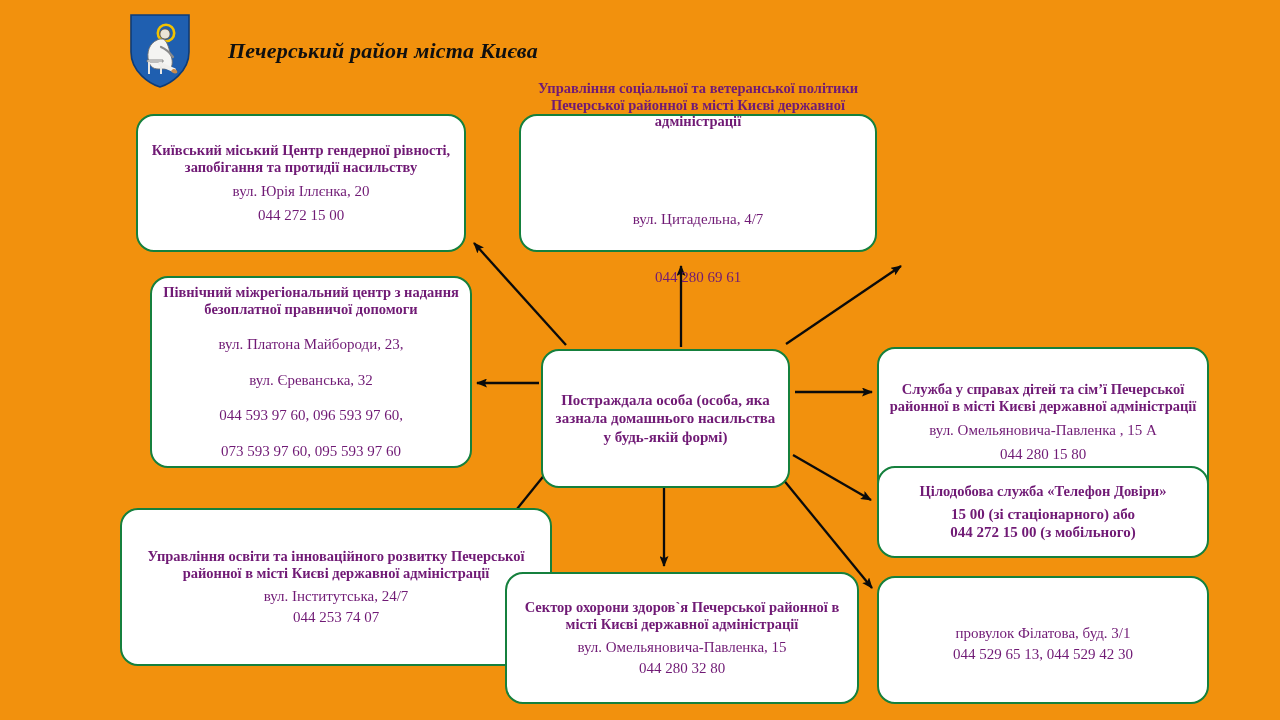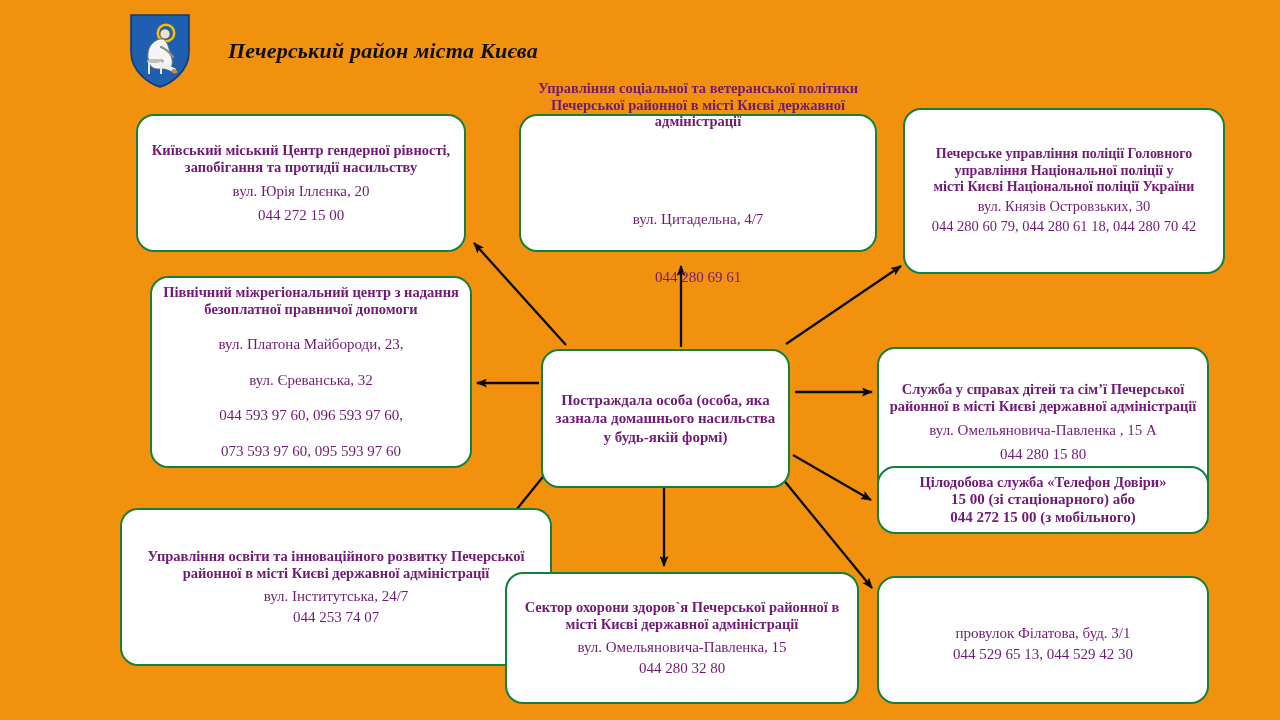--- a/index.html
+++ b/index.html
@@ -84,21 +84,21 @@
   .node .gap-xs { height: 3px; }
   .node.bold-body .ln { font-weight: bold; }
 
   
   #node-gender      { left: 136px; top: 114px; width: 330px; height: 138px; }
   #node-social      { left: 519px; top: 114px; width: 358px; height: 138px; gap: 40px; }
   #node-police      { left: 903px; top: 108px; width: 322px; height: 166px; }
   #node-legal       { left: 150px; top: 276px; width: 322px; height: 192px; justify-content: space-between; }
   #node-center      { left: 541px; top: 349px; width: 249px; height: 139px; }
   #node-children    { left: 877px; top: 304px; width: 332px; height: 150px; margin-top: 43px; }
-  #node-hotline     { left: 877px; top: 466px; width: 332px; height: 68px; text-align: center; }
+  #node-hotline     { left: 877px; top: 466px; width: 332px; height: 92px; text-align: center; }
   #node-socserv     { left: 877px; top: 576px; width: 332px; height: 128px; }
   #node-education   { left: 120px; top: 508px; width: 432px; height: 158px; }
   #node-health      { left: 505px; top: 572px; width: 354px; height: 132px; }
 
   #node-center .ttl { font-size: 15px; line-height: 1.22; }
   #node-police .ttl { font-size: 14px; line-height: 1.15; }
   #node-police .ln  { font-size: 14.5px; }
   #node-legal .ln   { font-size: 15px; }
 </style>
 </head>
@@ -163,28 +163,20 @@
     <p class="ln">044 272 15 00</p>
   </div>
 
   <div class="node" id="node-social">
     <p class="ttl">Управління соціальної та ветеранської політики Печерської районної в місті Києві державної адміністрації</p>
     <div class="gap-xs"></div>
     <p class="ln">вул. Цитадельна, 4/7</p>
     <p class="ln">044 280 69 61</p>
   </div>
 
-  <div class="node" id="node-police">
-    <p class="ttl" style="white-space:pre-line">Печерське управління поліції Головного управління Національної поліції у
-місті Києві Національної поліції України</p>
-    <div class="gap-xs"></div>
-    <p class="ln">вул. Князів Островзьких, 30</p>
-    <div class="gap-xs"></div>
-    <p class="ln">044 280 60 79, 044 280 61 18, 044 280 70 42</p>
-  </div>
 
   <div class="node" id="node-legal">
     <p class="ttl">Північний міжрегіональний центр з надання безоплатної правничої допомоги</p>
     <div class="gap-sm"></div>
     <p class="ln">вул. Платона Майбороди, 23,</p>
     <div class="gap-sm"></div>
     <p class="ln">вул. Єреванська, 32</p>
     <div class="gap-sm"></div>
     <p class="ln">044 593 97 60, 096 593 97 60,</p>
     <div class="gap-sm"></div>

